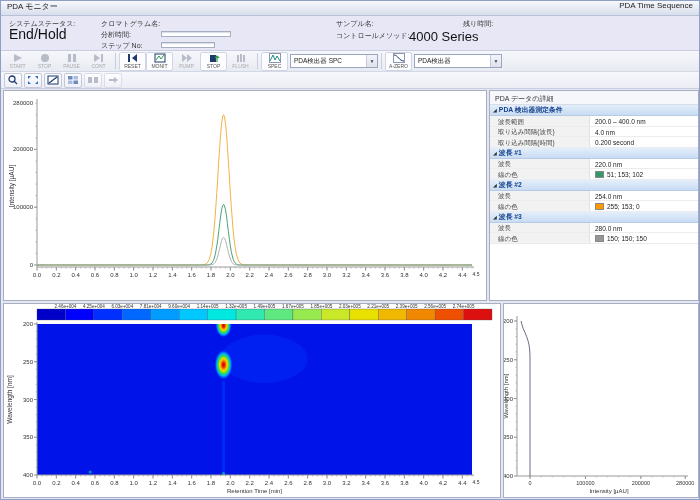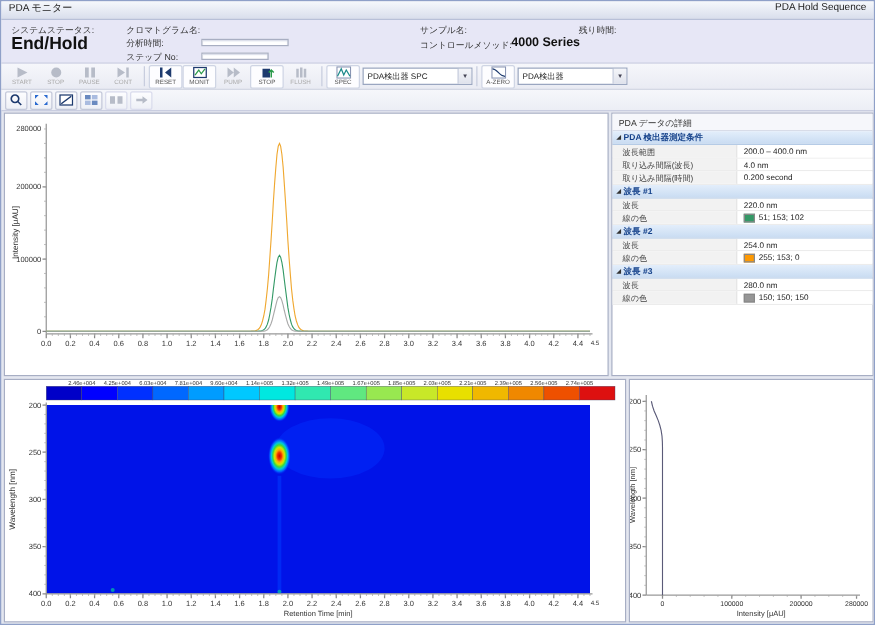--- a/index.html
+++ b/index.html
@@ -8,23 +8,23 @@
 
   
   #titlebar { position:absolute; left:0; top:0; width:100%; height:15px;
     background:linear-gradient(#f6f8fc,#d9deec); border-bottom:1px solid #b8c0d8;
     font-size:8px; color:#222; display:flex; justify-content:space-between; align-items:flex-start; padding:0 6px; }
 
   
   #statusbar { position:absolute; left:0; top:15px; width:100%; height:35px;
     background:#e7e7f6; border-bottom:1px solid #c9cde0; font-size:7px; color:#333; }
   .slabel { position:absolute; white-space:nowrap; }
-  #system-status-value { position:absolute; left:8px; top:10px; font-size:14px; font-weight:bold; color:#111; }
+  #system-status-value { position:absolute; left:8px; top:10px; font-size:14px; font-weight:normal; color:#111; }
   .field-box { position:absolute; height:6px; background:#fff; border:1px solid #a8aec2; box-shadow:inset 0 1px 1px #d8dce8; }
-  #control-method-value { position:absolute; font-size:10px; font-weight:bold; color:#111; }
+  #control-method-value { position:absolute; font-size:13px; font-weight:normal; color:#111; }
 
   
   #toolbar1 { position:absolute; left:0; top:50px; width:100%; height:21px;
     background:linear-gradient(#f6f7fb,#e9ebf3); border-bottom:1px solid #d4d8e4;
     display:flex; align-items:center; padding-left:3px; }
   #toolbar2 { position:absolute; left:0; top:71px; width:100%; height:17px;
     background:linear-gradient(#f6f7fb,#eceef5); border-bottom:1px solid #c9cde0;
     display:flex; align-items:center; padding-left:3px; gap:2px; }
   .tbtn { width:27px; height:19px; display:flex; flex-direction:column; align-items:center; justify-content:center;
     border:1px solid transparent; border-radius:2px; }
@@ -59,21 +59,21 @@
   .drow .dv { flex:1; background:#fff; color:#222; padding:1.5px 0 0 5px; display:flex; align-items:center; gap:3px; }
   .swatch { display:inline-block; width:9px; height:7px; border:1px solid #888; }
 
   svg text { font-family:"Liberation Sans","DejaVu Sans",sans-serif; }
 </style>
 </head>
 <body>
 
 <div id="titlebar">
   <span>PDA モニター</span>
-  <span>PDA Hold Sequence</span>
+  <span>PDA Time Sequence</span>
 </div>
 
 <div id="statusbar">
   <span class="slabel" style="left:8px;top:3px">システムステータス:</span>
   <span id="system-status-value">End/Hold</span>
   <span class="slabel" style="left:100px;top:3px">クロマトグラム名:</span>
   <span class="slabel" style="left:100px;top:14px">分析時間:</span>
   <span class="slabel" style="left:100px;top:25px">ステップ No:</span>
   <span class="field-box" style="left:160px;top:15px;width:70px"></span>
   <span class="field-box" style="left:160px;top:26px;width:54px"></span>

